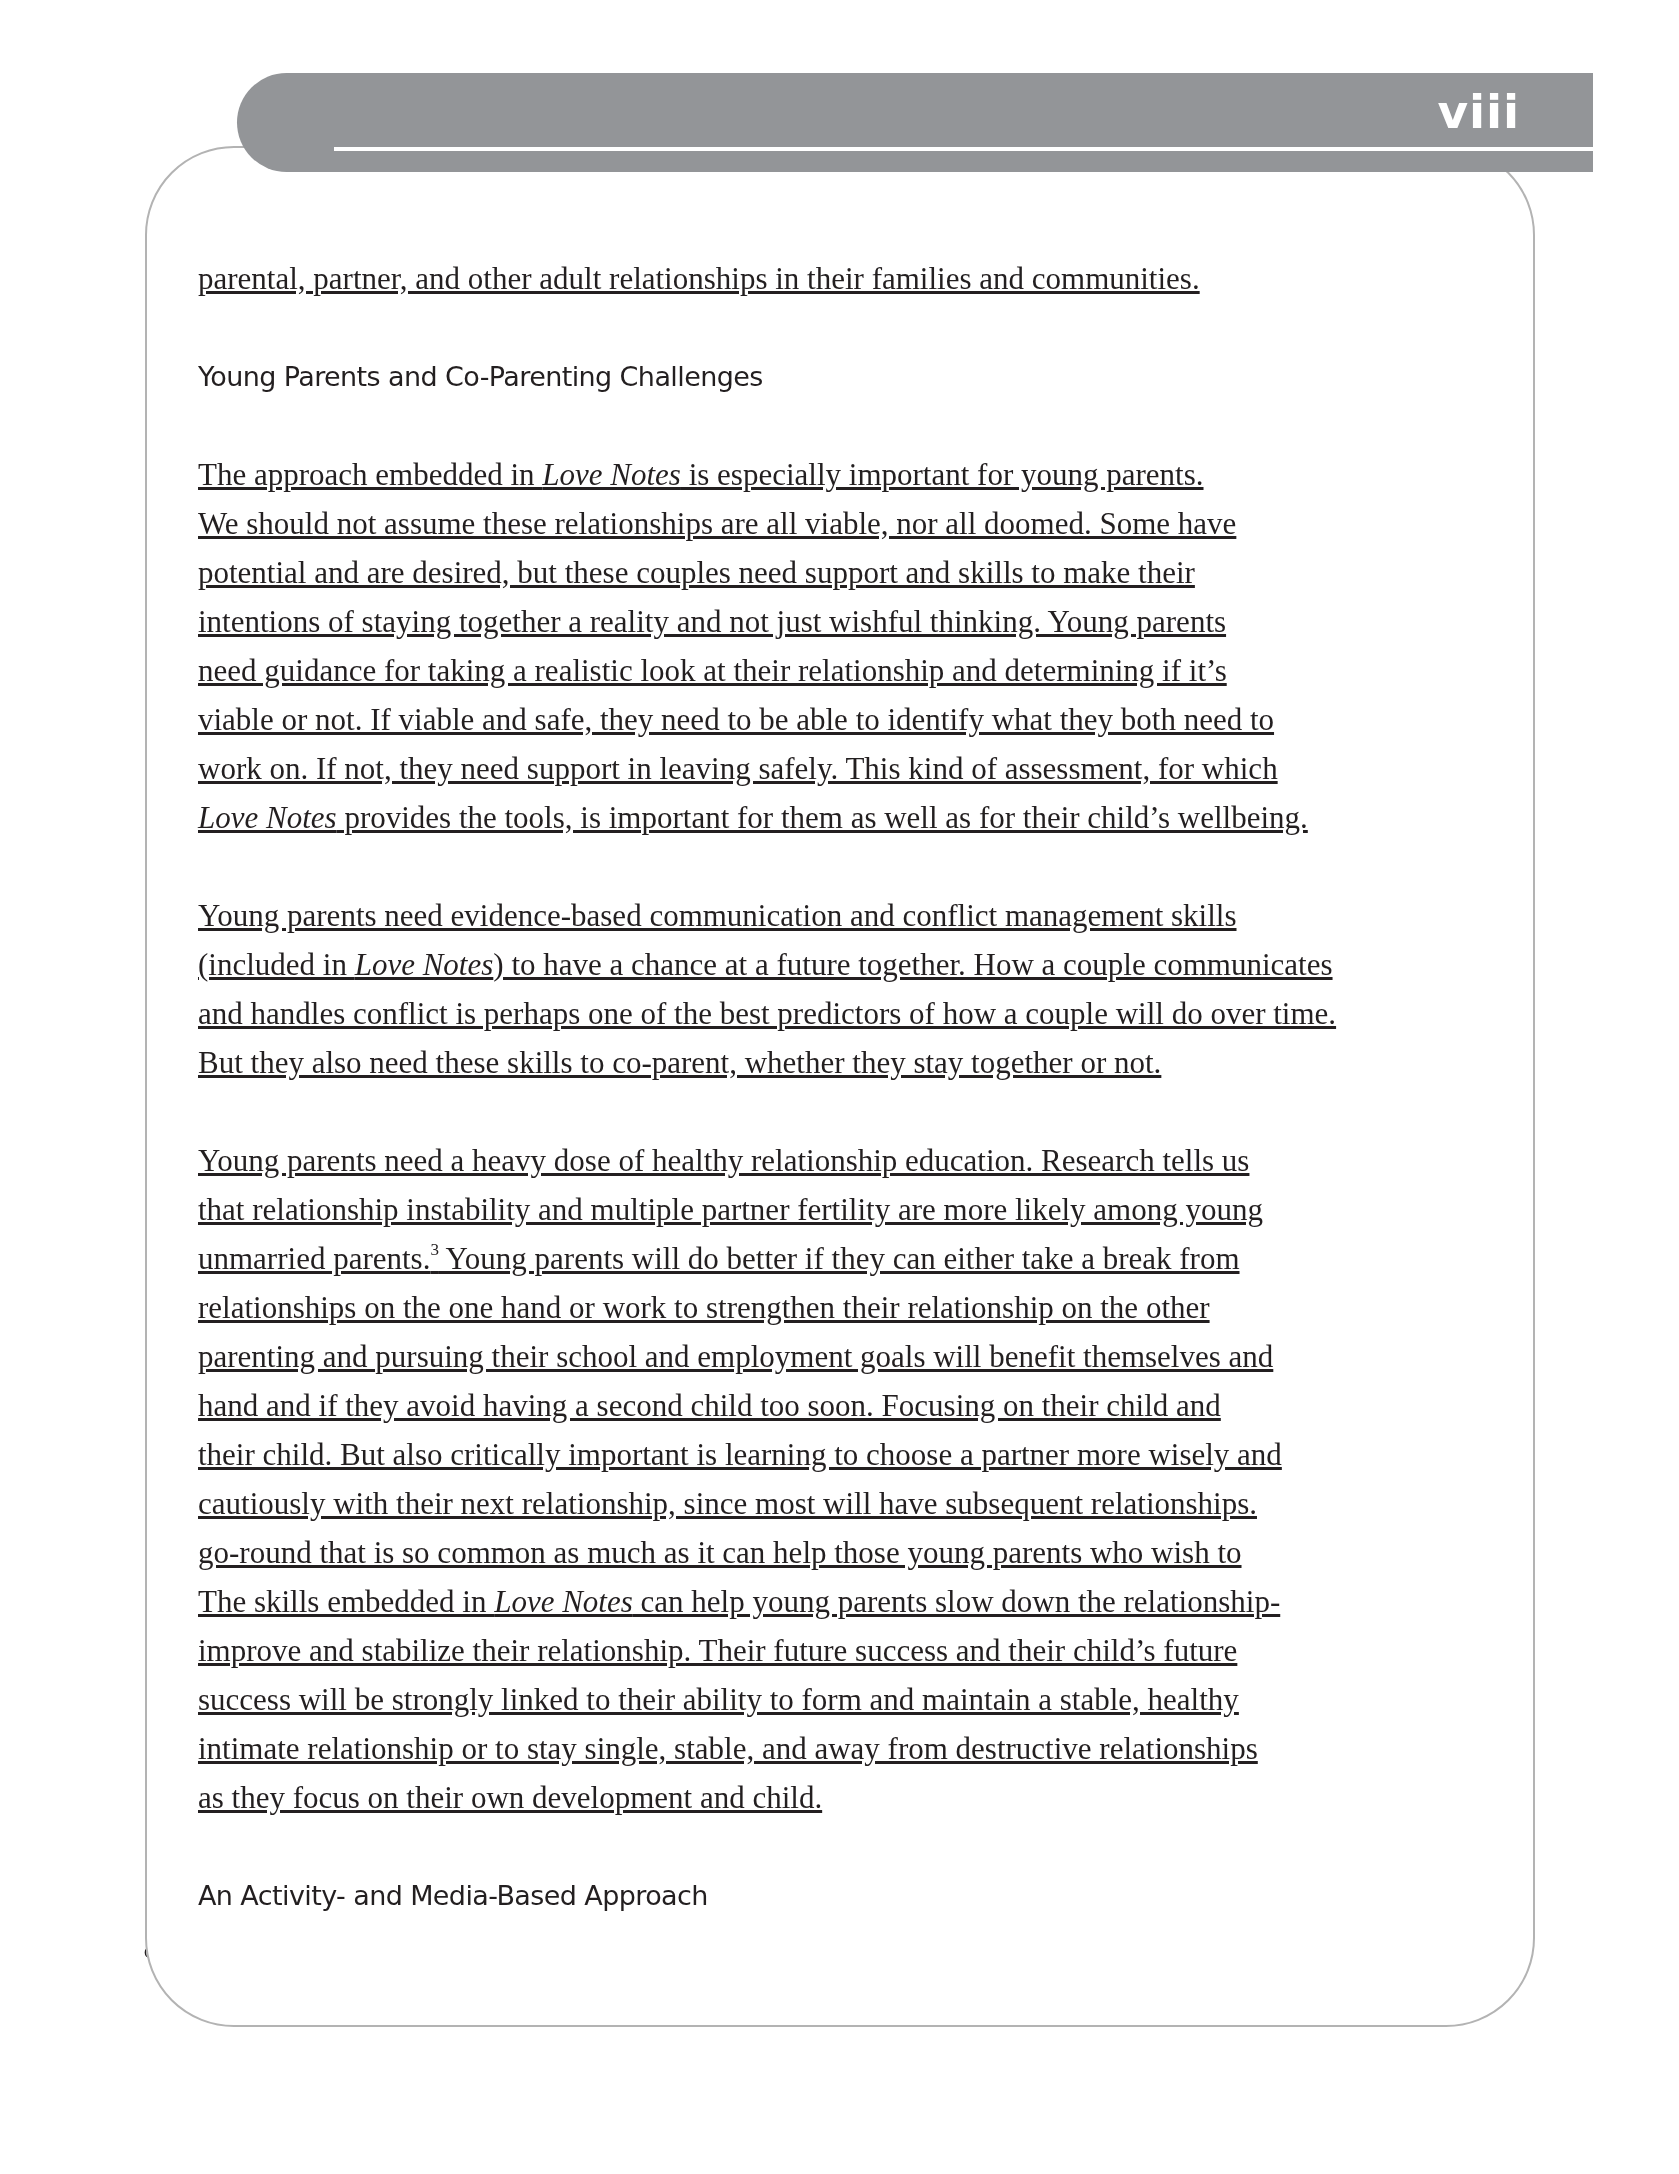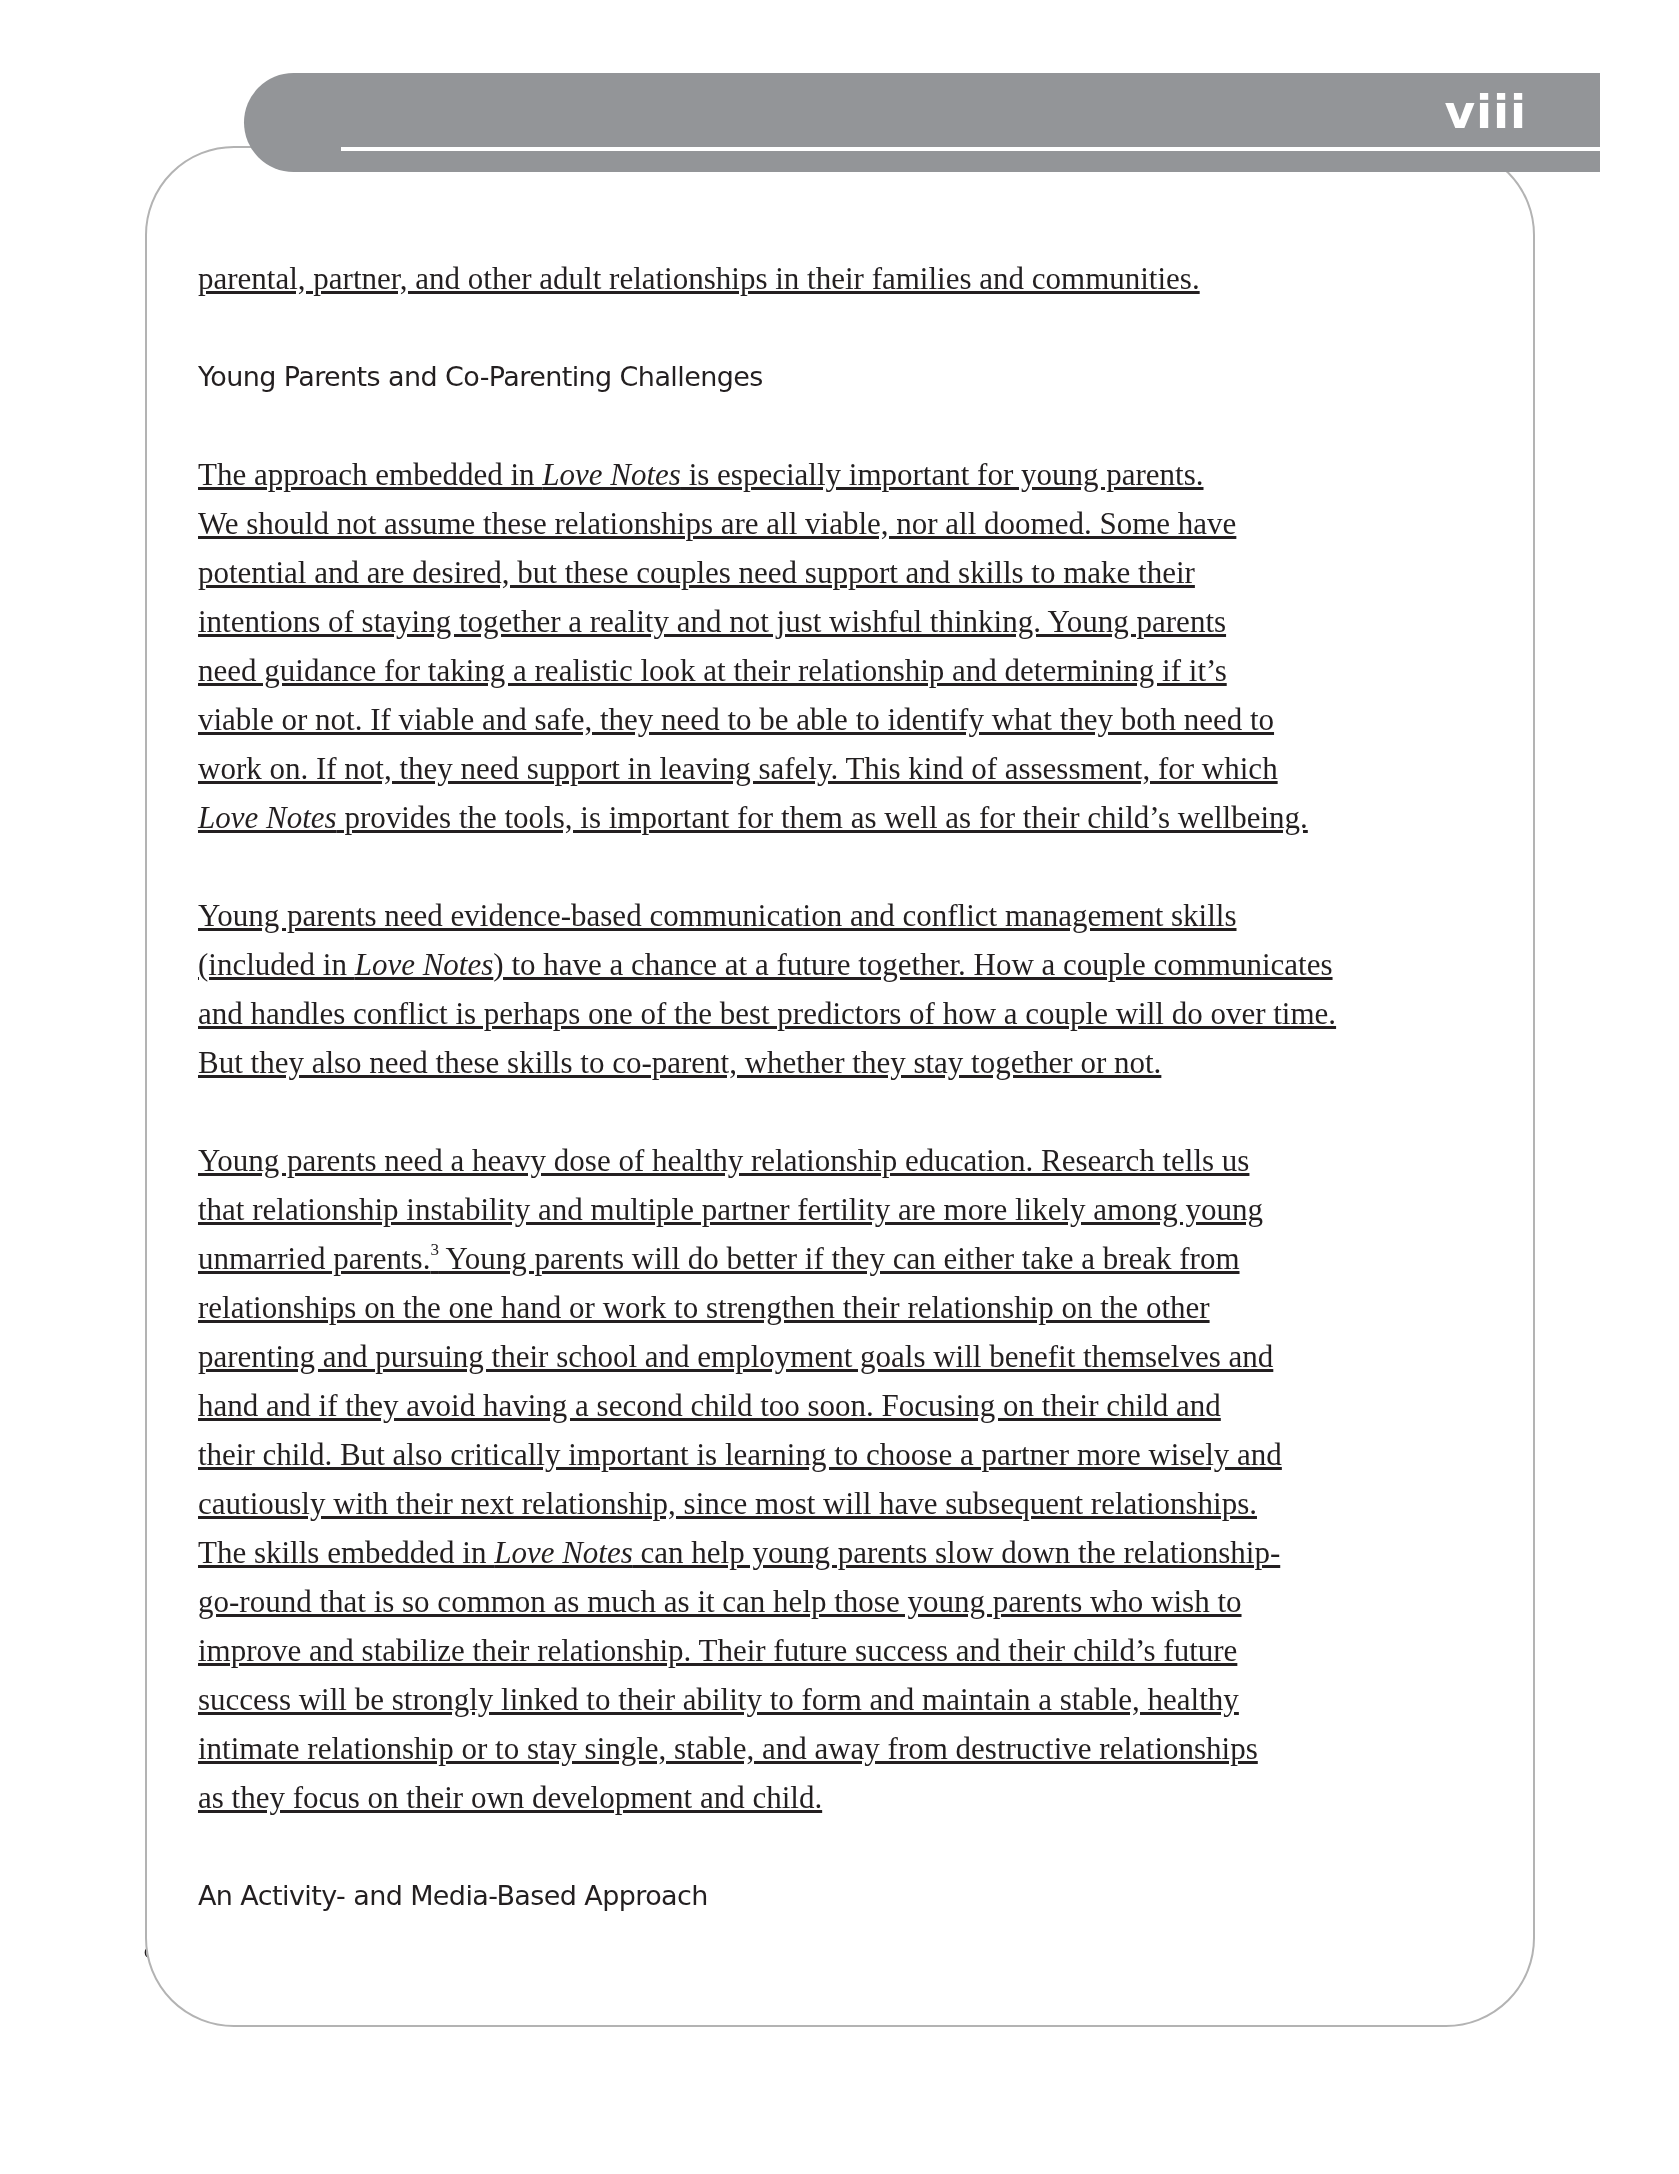--- a/index.html
+++ b/index.html
@@ -1,18 +1,18 @@
 <!DOCTYPE html>
 <html style="font-size:15px"><head>
 <meta charset="utf-8">
 <style>
   html, body { margin: 0; padding: 0; background: #ffffff; }
   body { width: 1680px; height: 2174px; position: relative; overflow: hidden; }
   .tab {
-    position: absolute; left: 244px; top: 73px; width: 1356px; height: 99px;
+    position: absolute; left: 237px; top: 73px; width: 1356px; height: 99px;
     background: #939598; border-radius: 50px 0 0 50px; z-index: 2;
   }
   .tab-rule {
     position: absolute; left: 97px; right: 0; top: 74px; height: 3.8px; background: #ffffff;
   }
   .page-num {
     position: absolute; right: 73px; top: 5.6px; color: #ffffff;
     font-family: "DejaVu Sans", sans-serif; font-weight: bold; font-size: 47px;
     letter-spacing: 0.9px; line-height: 66px;
   }
@@ -75,22 +75,22 @@
 
   <p>
     <span class="line">Young parents need a heavy dose of healthy relationship education. Research tells us</span>
     <span class="line">that relationship instability and multiple partner fertility are more likely among young</span>
     <span class="line"><span>unmarried parents.</span><sup>3</sup><span> Young parents will do better if they can either take a break from</span></span>
     <span class="line">relationships on the one hand or work to strengthen their relationship on the other</span>
     <span class="line">parenting and pursuing their school and employment goals will benefit themselves and</span>
     <span class="line">hand and if they avoid having a second child too soon. Focusing on their child and</span>
     <span class="line">their child. But also critically important is learning to choose a partner more wisely and</span>
     <span class="line">cautiously with their next relationship, since most will have subsequent relationships.</span>
+    <span class="line">go-round that is so common as much as it can help those young parents who wish to</span>
     <span class="line"><span>The skills embedded in </span><em>Love Notes</em><span> can help young parents slow down the relationship-</span></span>
-    <span class="line">go-round that is so common as much as it can help those young parents who wish to</span>
     <span class="line">improve and stabilize their relationship. Their future success and their child’s future</span>
     <span class="line">success will be strongly linked to their ability to form and maintain a stable, healthy</span>
     <span class="line">intimate relationship or to stay single, stable, and away from destructive relationships</span>
     <span class="line">as they focus on their own development and child.</span>
   </p>
 
   <h2>An Activity- and Media-Based Approach</h2>
 </div>
 
 <div class="footer">Copyright 2025 Marline E. Pearson</div>

